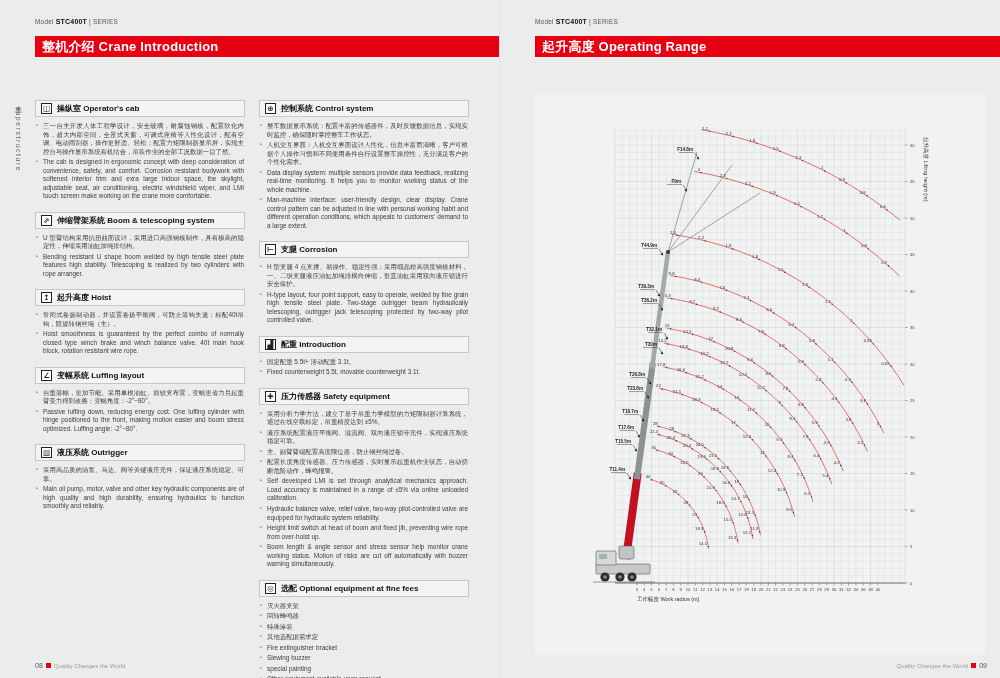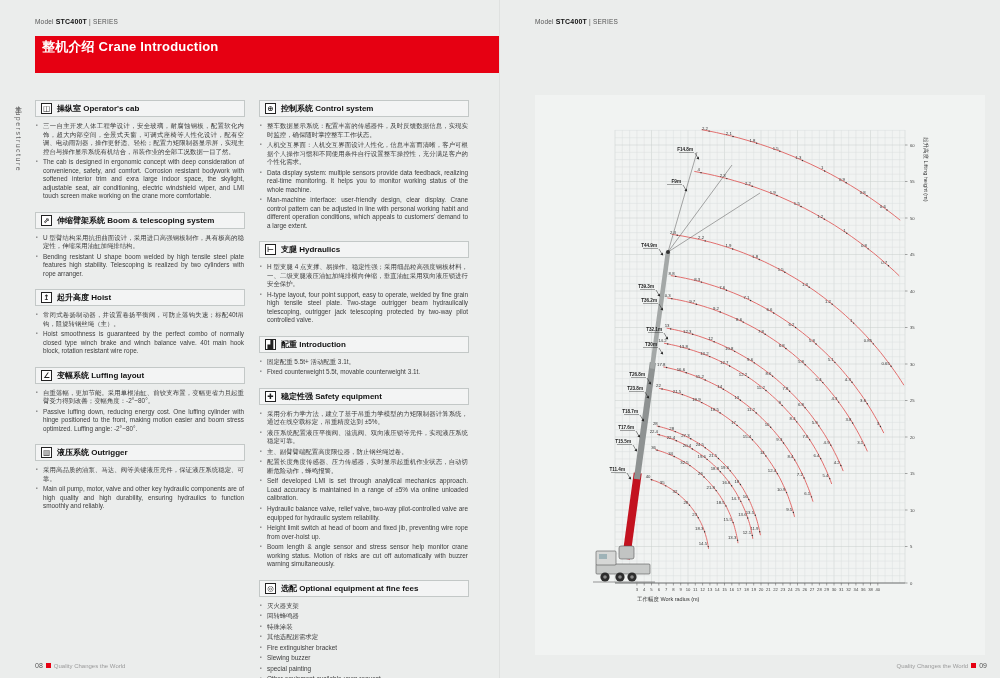--- a/index.html
+++ b/index.html
@@ -4,21 +4,21 @@
 <style>
   :root{ --red:#e60012; }
   *{margin:0;padding:0;box-sizing:border-box;}
   html,body{width:1000px;height:678px;}
   body{font-family:"Liberation Sans","DejaVu Sans",sans-serif;background:#e7e9e8;position:relative;overflow:hidden;}
   .page{position:absolute;top:0;height:678px;width:500px;background:#ebedec;overflow:hidden;}
   .page.left{left:0;border-right:1px solid #dfe1e0;}
   .page.right{left:500px;}
   .model-line{position:absolute;top:18px;left:35px;font-size:6.5px;color:#555;letter-spacing:.2px;}
   .model-line b{color:#111;font-size:7px;}
-  .banner{position:absolute;top:36px;left:35px;right:0;height:37px;background:var(--red);color:#fff;
+  .banner{position:absolute;top:36px;left:35px;right:0;height:21px;background:var(--red);color:#fff;
           font-weight:bold;font-size:13px;line-height:21px;padding-left:7px;letter-spacing:.2px;}
   .side-label{position:absolute;left:13px;top:100px;writing-mode:vertical-rl;font-size:7px;color:#666;letter-spacing:1.5px;}
   .cols{position:absolute;top:100px;left:35px;width:434px;display:flex;gap:14px;}
   .col{width:210px;}
   .sec{margin-bottom:11px;}
   .sec-head{display:flex;align-items:center;gap:5px;background:#f3f4f4;border:1px solid #c3c8c7;
             padding:2px 5px;font-weight:bold;font-size:8px;color:#111;}
   .icon-box{width:11px;height:11px;border:1px solid #222;background:#fff;font-size:7.5px;line-height:9px;
             text-align:center;color:#222;flex:0 0 11px;}
   .sec-list{list-style:none;margin:5px 1px 0 1px;}
@@ -108,41 +108,41 @@
             <ul class="sec-list">
               <li>整车数据显示系统：配置丰富的传感器件，及时反馈数据信息，实现实时监控，确保随时掌控整车工作状态。</li>
               <li>人机交互界面：人机交互界面设计人性化，信息丰富而清晰，客户可根据个人操作习惯和不同使用条件自行设置整车操控性，充分满足客户的个性化需求。</li>
               <li>Data display system: multiple sensors provide data feedback, realizing real-time monitoring. It helps you to monitor working status of the whole machine.</li>
               <li>Man-machine interface: user-friendly design, clear display. Crane control pattern can be adjusted in line with personal working habit and different operation conditions, which appeals to customers' demand to a large extent.</li>
             </ul>
           </div>
           <div class="sec">
             <div class="sec-head">
               <span class="icon-box">⊢</span>
-              <span>支腿 Hydraulics</span>
+              <span>支腿 Corrosion</span>
             </div>
             <ul class="sec-list">
               <li>H 型支腿 4 点支撑、易操作、稳定性强；采用细晶粒高强度钢板材料，一、二级支腿液压油缸加绳排横向伸缩，垂直油缸采用双向液压锁进行安全保护。</li>
               <li>H-type layout, four point support, easy to operate, welded by fine grain high tensile steel plate. Two-stage outrigger beam hydraulically telescoping, outrigger jack telescoping protected by two-way pilot controlled valve.</li>
             </ul>
           </div>
           <div class="sec">
             <div class="sec-head">
               <span class="icon-box">▟</span>
               <span>配重 Introduction</span>
             </div>
             <ul class="sec-list">
               <li>固定配重 5.5t+ 活动配重 3.1t。</li>
               <li>Fixed counterweight 5.5t, movable counterweight 3.1t.</li>
             </ul>
           </div>
           <div class="sec">
             <div class="sec-head">
               <span class="icon-box">✚</span>
-              <span>稳定性强 Safety equipment</span>
+              <span>压力传感器 Safety equipment</span>
             </div>
             <ul class="sec-list">
               <li>采用分析力学方法，建立了基于吊重力学模型的力矩限制器计算系统，通过在线空载标定，吊重精度达到 ±5%。</li>
               <li>液压系统配置液压平衡阀、溢流阀、双向液压锁等元件，实现液压系统稳定可靠。</li>
               <li>主、副臂臂端配置高度限位器，防止钢丝绳过卷。</li>
               <li>配置长度角度传感器、压力传感器，实时显示起重机作业状态，自动切断危险动作，蜂鸣报警。</li>
               <li>Self developed LMI is set through analytical mechanics approach. Load accuracy is maintained in a range of ±5% via online unloaded calibration.</li>
               <li>Hydraulic balance valve, relief valve, two-way pilot-controlled valve are equipped for hydraulic system reliability.</li>
               <li>Height limit switch at head of boom and fixed jib, preventing wire rope from over-hoist up.</li>
               <li>Boom length &amp; angle sensor and stress sensor help monitor crane working status. Motion of risks are cut off automatically with buzzer warning simultaneously.</li>
@@ -171,20 +171,23 @@
       <span class="redsq"></span>
       <span>Quality Changes the World</span>
     </div>
   </section>
 
   <section class="page right">
     <div class="model-line">
       <span>Model</span>
       <b>STC400T</b>
       <span>| SERIES</span>
+    </div>
+    <div class="banner">
+      <span>起升高度 Operating Range</span>
     </div>
     <svg id="range-chart" viewBox="0 0 456 562">
         <rect x="2" y="0" width="450" height="560" fill="#f1f3f2"></rect>
         <g>
           <line x1="82" y1="35" x2="82" y2="488" stroke="#c9cecd" stroke-width="0.5"></line>
           <line x1="89.3" y1="35" x2="89.3" y2="488" stroke="#dbdfde" stroke-width="0.5"></line>
           <line x1="96.6" y1="35" x2="96.6" y2="488" stroke="#dbdfde" stroke-width="0.5"></line>
           <line x1="103.9" y1="35" x2="103.9" y2="488" stroke="#dbdfde" stroke-width="0.5"></line>
           <line x1="111.2" y1="35" x2="111.2" y2="488" stroke="#dbdfde" stroke-width="0.5"></line>
           <line x1="118.5" y1="35" x2="118.5" y2="488" stroke="#c9cecd" stroke-width="0.5"></line>

